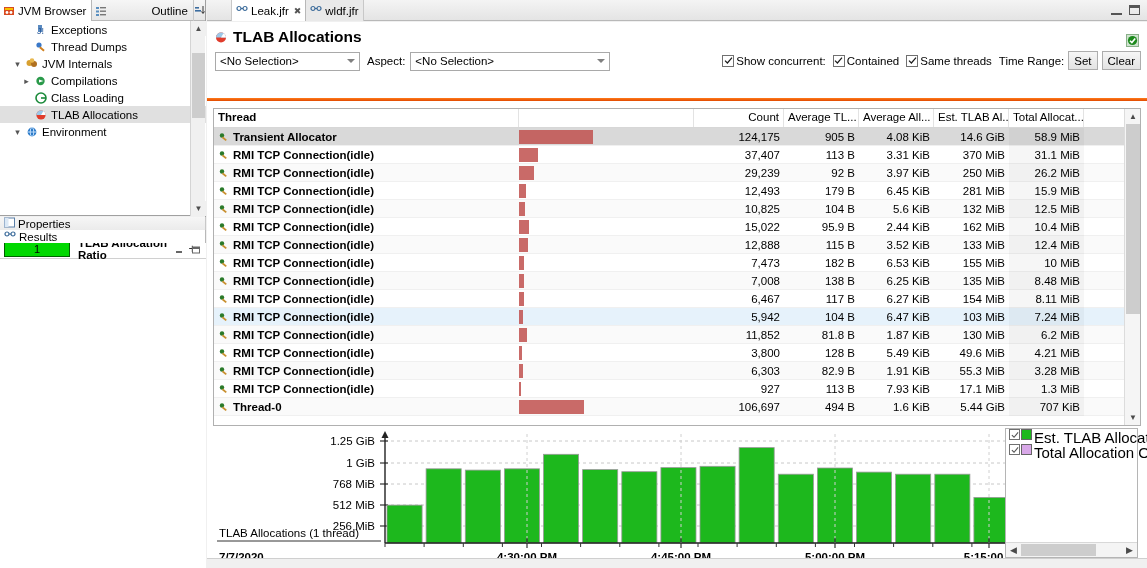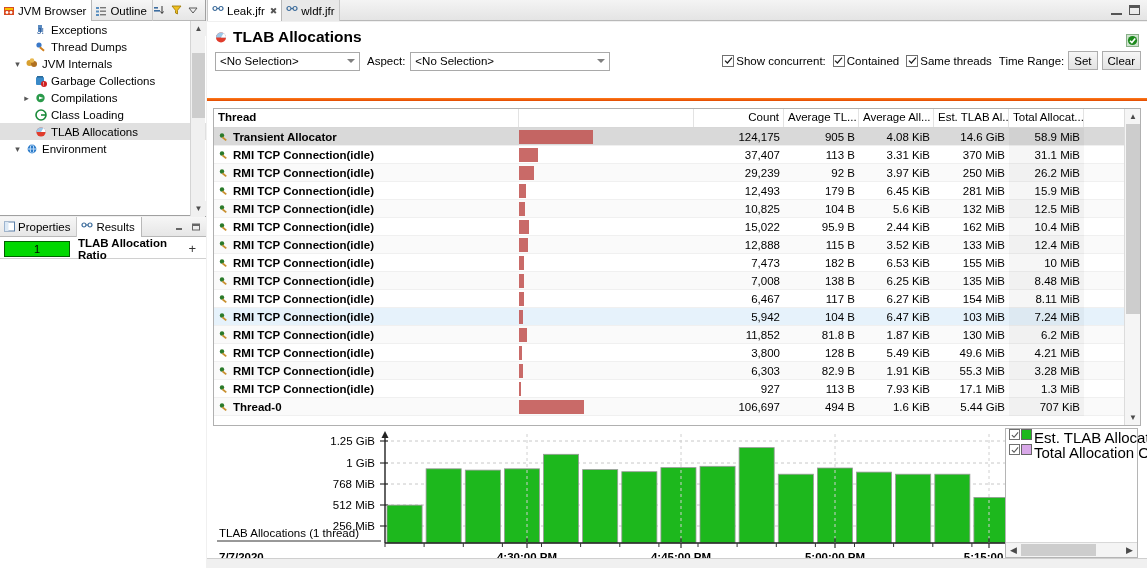--- a/index.html
+++ b/index.html
@@ -42,20 +42,21 @@
   }
   .vtab.active {
     background: #ffffff;
     border-right: 1px solid #b8b8b8;
     font-weight: normal;
     justify-content: center;
   }
   .vtab.inactive {
     background: transparent;
     border-right: 1px solid #c8c8c8;
+    gap: 41px;
   }
   .vtab .tabicon { margin-right: 3px; display:inline-flex; }
   .tb-right {
     margin-left: auto;
     display: flex; align-items: center;
     gap: 4px; padding-right: 4px;
   }
   .mini-btn { width: 13px; height: 13px; display:inline-flex; align-items:center; justify-content:center; }
 
   #tree-area {
@@ -101,21 +102,21 @@
   
   #props-panel {
     position: absolute; left: 0; top: 217px;
     width: 206px; height: 351px;
     background: #ffffff;
   }
   #props-tabbar {
     position: relative; height: 20px;
     background: linear-gradient(#f6f6f6, #e6e6e6);
     border-bottom: 1px solid #b8b8b8;
-    display: flex; align-items: stretch;
+    display: flex; align-items: stretch; flex-direction: column;
   }
   .ptab {
     display: flex; align-items: center;
     padding: 0 6px 0 4px;
     font-size: 11.5px; height: 20px; white-space: nowrap; cursor: default;
   }
   .ptab.active { background: #ffffff; border-right: 1px solid #b8b8b8; }
   .ptab.inactive { border-right: 1px solid #c8c8c8; }
 
   #result-row {
@@ -138,21 +139,21 @@
   
   #main {
     position: absolute; left: 207px; top: 0;
     width: 940px; height: 568px;
     background: #f0f0f0;
   }
   #window-topbar {
     position: relative; height: 21px;
     background: linear-gradient(#f4f4f4, #e4e4e4);
     border-bottom: 1px solid #b8b8b8;
-    display: flex; align-items: stretch;
+    display: flex; align-items: stretch; padding-left: 24px;
   }
   .etab {
     display: flex; align-items: center;
     padding: 0 4px 0 4px;
     font-size: 11.5px; height: 21px; white-space: nowrap; cursor: default;
   }
   .etab.active { background: #ffffff; border-right: 1px solid #b8b8b8; border-left: 1px solid #c8c8c8;}
   .etab.inactive { background: #e9e9e9; border-right: 1px solid #c8c8c8; }
   .etab .closex { margin-left: 5px; font-size: 9px; color: #555; }
   .win-ctrl { margin-left: auto; display: flex; align-items: center; gap: 7px; padding-right: 7px; }
@@ -439,33 +440,20 @@
             <span style="display: inline-block; flex: 0 0 9px; width: 9px;"></span>
             <span class="twisty">▾</span>
             <span class="ti">
               <svg width="14" height="14" viewBox="0 0 14 14">
                 <circle cx="4.5" cy="6" r="3" fill="#d8a030"></circle>
                 <circle cx="9" cy="7" r="3" fill="#b07020"></circle>
                 <circle cx="7" cy="3.5" r="2.3" fill="#e8b850"></circle>
               </svg>
             </span>
             <span class="tree-label">JVM Internals</span>
-          </div>
-          <div class="tree-row">
-            <span style="display: inline-block; flex: 0 0 18px; width: 18px;"></span>
-            <span class="twisty"></span>
-            <span class="ti">
-              <svg width="14" height="14" viewBox="0 0 14 14">
-                <rect x="2" y="3" width="8" height="8" rx="1" fill="#3a8ac8"></rect>
-                <rect x="3" y="2" width="6" height="1.6" fill="#2a6a98"></rect>
-                <circle cx="10" cy="10" r="3" fill="#d02020"></circle>
-                <text x="8.6" y="12" font-size="6" fill="#fff" font-family="Liberation Sans">!</text>
-              </svg>
-            </span>
-            <span class="tree-label">Garbage Collections</span>
           </div>
           <div class="tree-row">
             <span style="display: inline-block; flex: 0 0 18px; width: 18px;"></span>
             <span class="twisty">▸</span>
             <span class="ti">
               <svg width="14" height="14" viewBox="0 0 14 14">
                 <circle cx="6.5" cy="7" r="4.2" fill="#2a9a4a"></circle>
                 <path d="M5 5.5 L9.5 7 L5 8.5 Z" fill="#fff"></path>
               </svg>
             </span>

